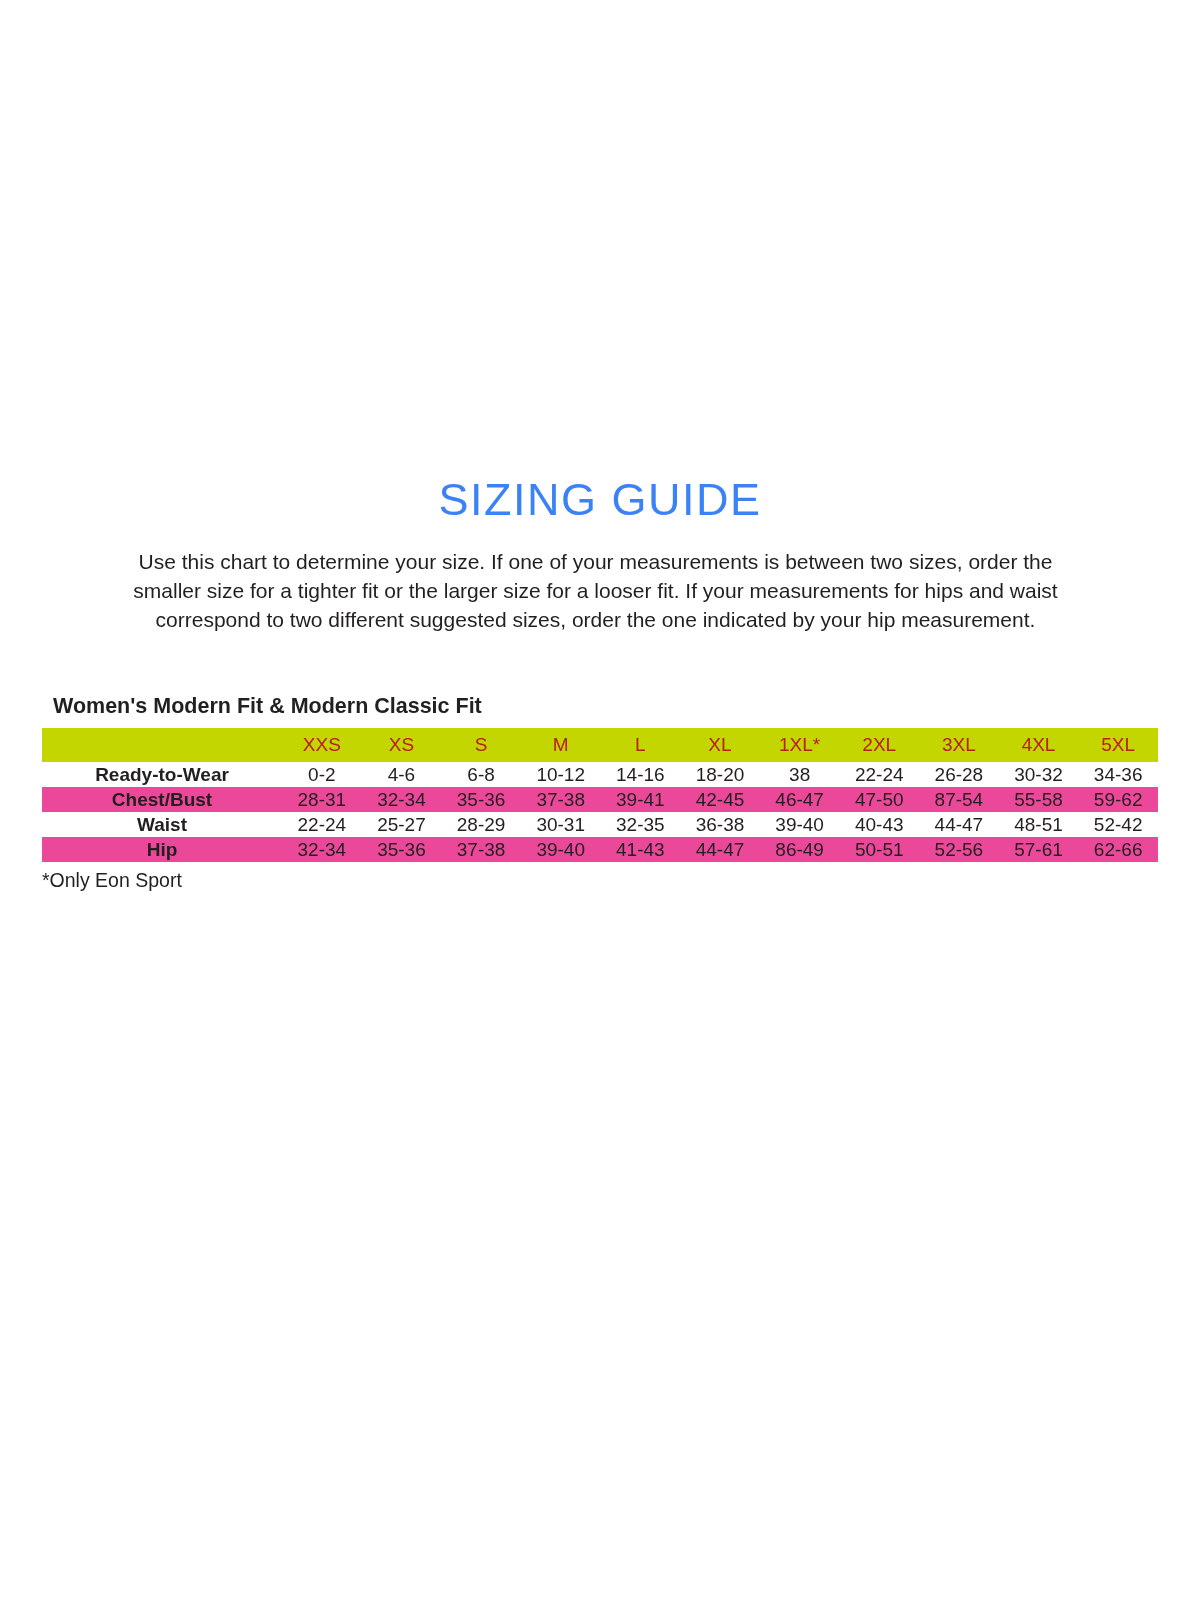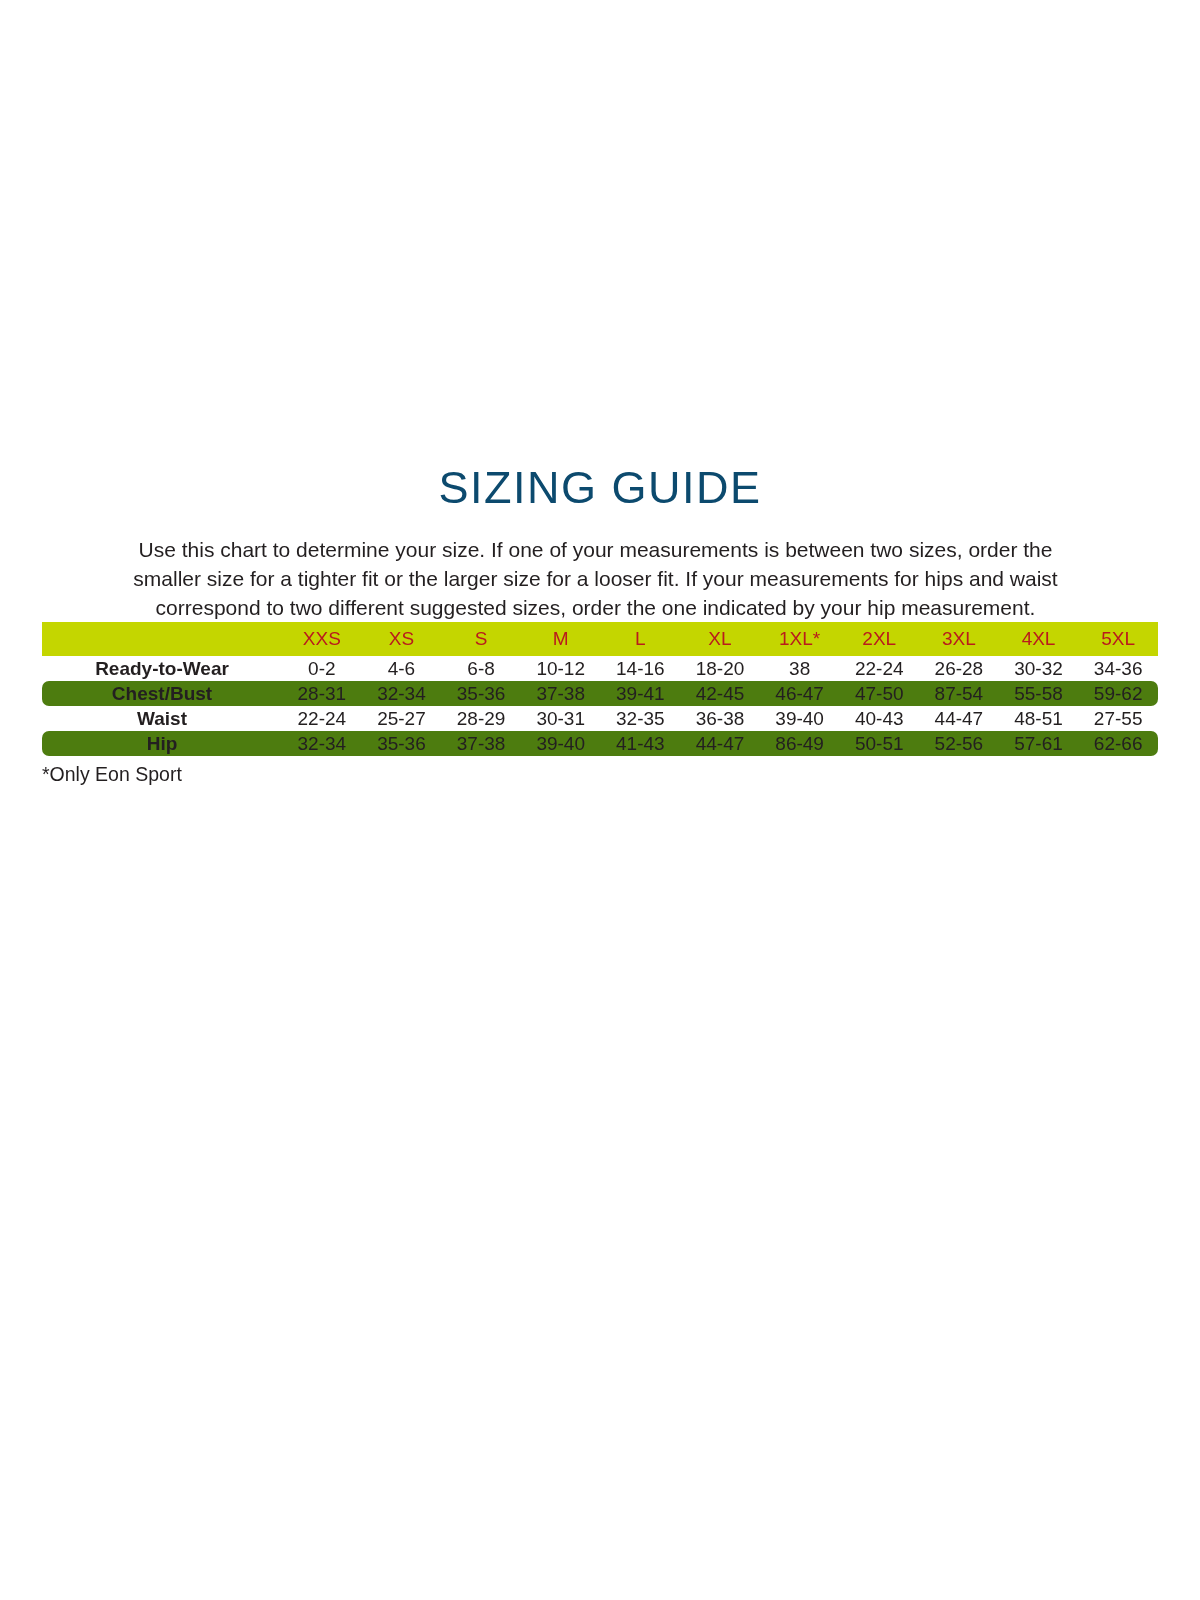--- a/index.html
+++ b/index.html
@@ -15,27 +15,27 @@
     color: #231f20;
   }
   .page {
     position: relative;
     width: 1200px;
     height: 1600px;
     overflow: hidden;
     background: #ffffff;
   }
   .page-title {
-    margin: 0;
+    margin: 12px;
     padding-top: 462px;
     text-align: center;
     font-size: 45px;
     font-weight: 400;
     letter-spacing: 1.5px;
-    color: #0c4a6e;
+    color: #3b82f6;
   }
   .intro {
     width: 925px;
     margin: 22px 0 0 133px;
     font-size: 21px;
     line-height: 1.37;
     color: #231f20;
     text-align: center;
   }
   .section-title {
@@ -55,22 +55,21 @@
     font-size: 19px;
     text-align: center;
   }
   .trow.thead {
     height: 34px;
     background: #c4d600;
     color: #b91c1c;
     font-weight: 400;
   }
   .trow.alt {
-    background: #4d7c0f;
-    border-radius: 7px;
+    background: #ec4899;
   }
   .tlabel {
     font-weight: 700;
   }
   .tcell, .tlabel {
     padding: 0 2px;
     white-space: nowrap;
   }
   .footer-row {
     display: flex;
@@ -86,20 +85,21 @@
 </style>
 </head>
 <body>
 
 <div class="page">
 
   <h1 class="page-title">SIZING GUIDE</h1>
 
   <p class="intro">Use this chart to determine your size. If one of your measurements is between two sizes, order the smaller size for a tighter fit or the larger size for a looser fit. If your measurements for hips and waist correspond to two different suggested sizes, order the one indicated by your hip measurement.</p>
 
+  <h2 class="section-title">Women's Modern Fit &amp; Modern Classic Fit</h2>
 
   <div class="size-table" id="size-table">
       <div class="trow thead">
         <div class="tlabel"></div>
         <div class="tcell">XXS</div>
         <div class="tcell">XS</div>
         <div class="tcell">S</div>
         <div class="tcell">M</div>
         <div class="tcell">L</div>
         <div class="tcell">XL</div>
@@ -142,21 +142,21 @@
         <div class="tcell">22-24</div>
         <div class="tcell">25-27</div>
         <div class="tcell">28-29</div>
         <div class="tcell">30-31</div>
         <div class="tcell">32-35</div>
         <div class="tcell">36-38</div>
         <div class="tcell">39-40</div>
         <div class="tcell">40-43</div>
         <div class="tcell">44-47</div>
         <div class="tcell">48-51</div>
-        <div class="tcell">27-55</div>
+        <div class="tcell">52-42</div>
       </div>
       <div class="trow alt">
         <div class="tlabel">Hip</div>
         <div class="tcell">32-34</div>
         <div class="tcell">35-36</div>
         <div class="tcell">37-38</div>
         <div class="tcell">39-40</div>
         <div class="tcell">41-43</div>
         <div class="tcell">44-47</div>
         <div class="tcell">86-49</div>

